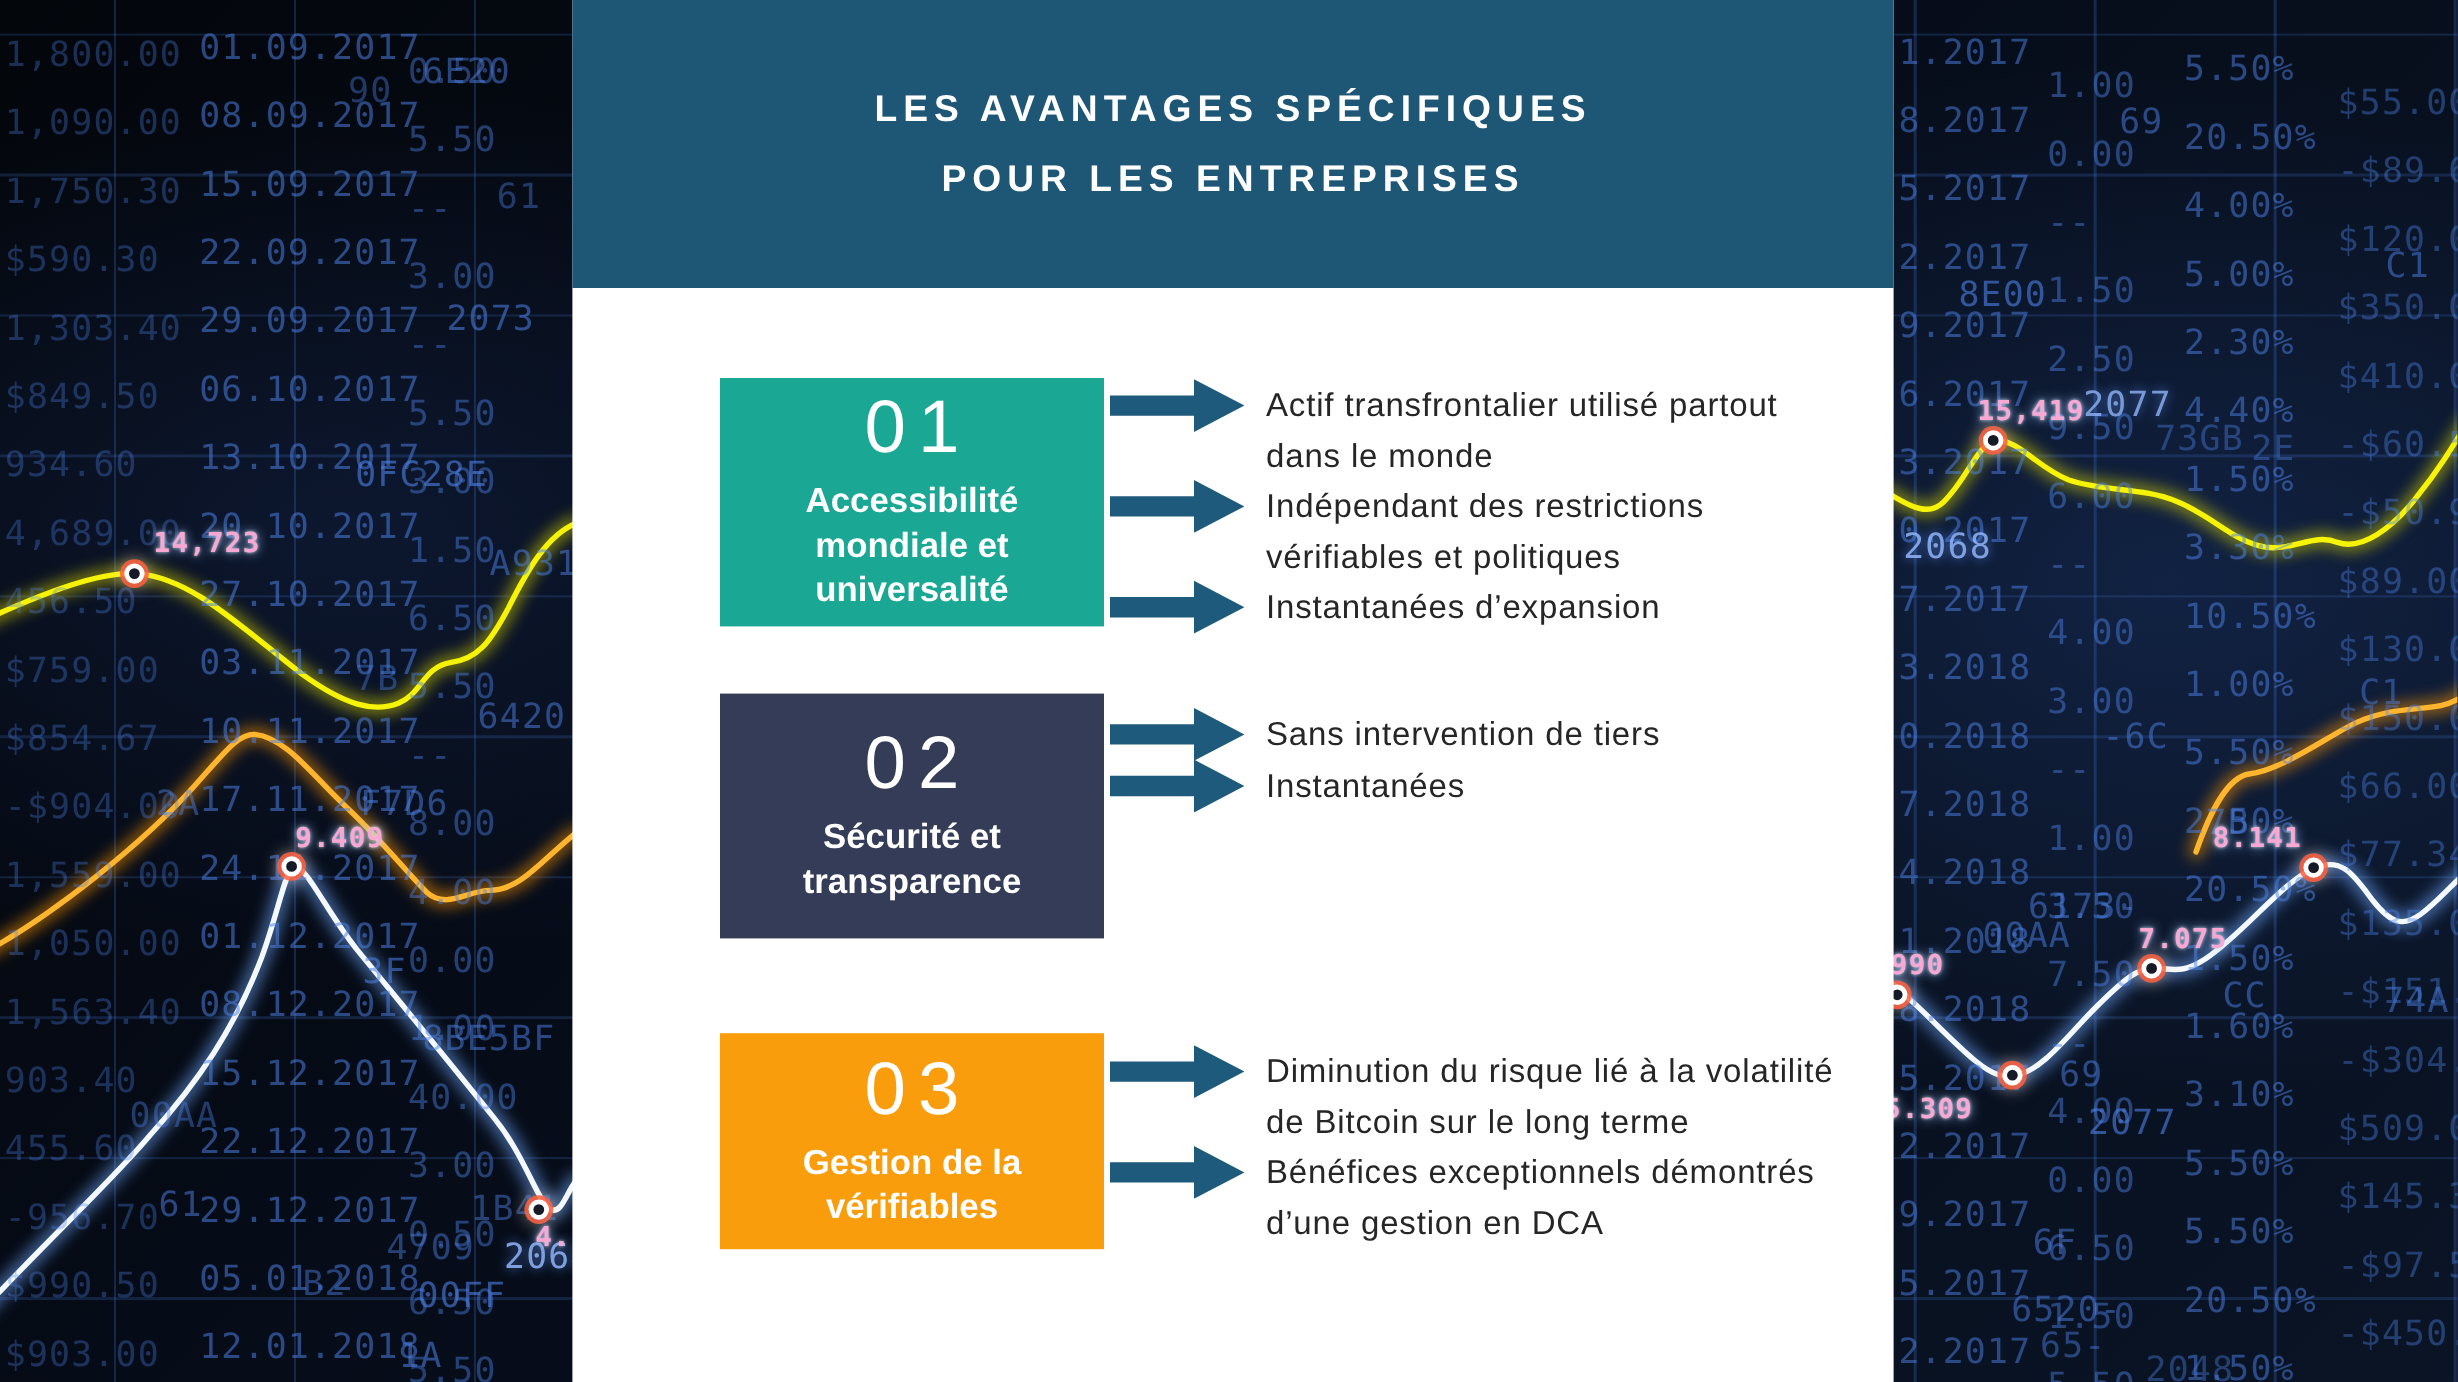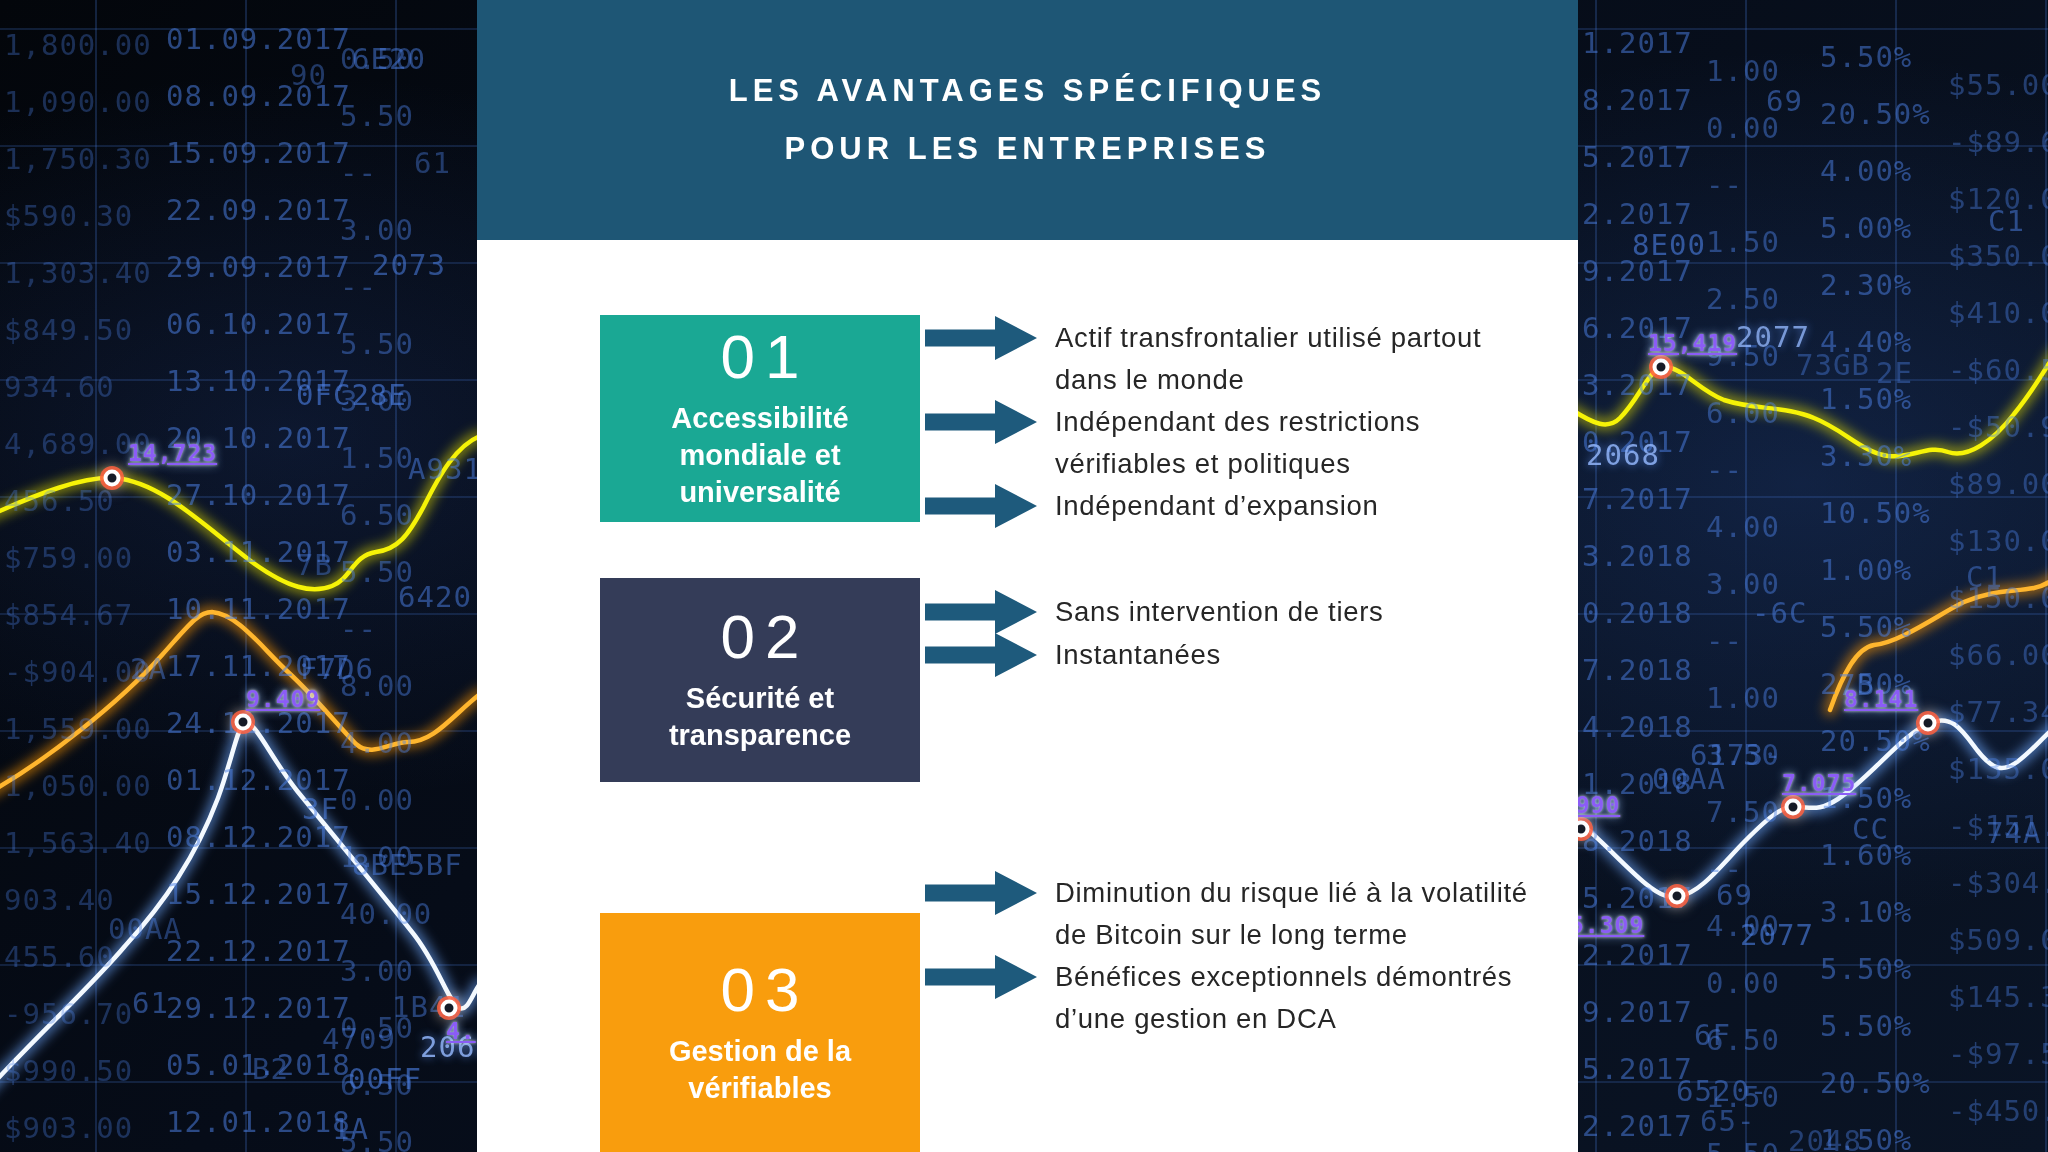--- a/index.html
+++ b/index.html
@@ -32,39 +32,39 @@
   .yellow .core{stroke:#f6f307;stroke-width:4.5;}
   .orange .halo{stroke:#ff9800;stroke-width:12;}
   .orange .core{stroke:#ffb62e;stroke-width:4.5;}
   .whiteln .halo{stroke:#6fa9ff;stroke-width:13;}
   .whiteln .core{stroke:#f3f9ff;stroke-width:4.5;}
 
   #bg-points{position:absolute;inset:0;z-index:4;}
   .pt{position:absolute;width:9px;height:9px;border:4px solid #fff;border-radius:50%;
       background:#151a26;transform:translate(-50%,-50%);
       box-shadow:0 0 0 3.5px rgba(255,95,62,.85),0 0 14px 3px rgba(255,228,198,.55);}
-  .pt-label{position:absolute;font:700 23px "DejaVu Sans Mono",monospace;color:#8b5cf6;
+  .pt-label{position:absolute;font:700 23px "DejaVu Sans Mono",monospace;color:#f9a8d4;
       letter-spacing:1px;
-      text-shadow:0 0 10px rgba(160,200,255,.95),0 0 3px rgba(255,255,255,.8);text-decoration:underline;}
+      text-shadow:0 0 10px rgba(160,200,255,.95),0 0 3px rgba(255,255,255,.8);}
 
   
   .panel{position:absolute;left:477px;top:0;width:1101px;height:1152px;
          background:#ffffff;z-index:5;}
   .banner{position:absolute;left:477px;top:0;width:1101px;height:240px;
           background:#1e5675;z-index:6;display:flex;align-items:center;justify-content:center;}
   .banner-text{color:#fff;font-weight:700;font-size:31px;letter-spacing:5px;
           line-height:58px;text-align:center;}
 
   
   .nbox{position:absolute;left:600px;width:320px;z-index:7;display:flex;
         flex-direction:column;align-items:center;justify-content:center;
         color:#fff;text-align:center;}
   #box1{top:315px;height:207px;background:#1aa894;}
   #box2{top:578px;height:204px;background:#343c58;}
-  #box3{top:913px;height:240px;background:#f99d0d;}
+  #box3{top:861px;height:180px;background:#f99d0d;}
   .box-num{font-size:62px;font-weight:400;letter-spacing:10px;line-height:1;margin-left:10px;}
   .box-title{font-size:29px;font-weight:700;line-height:37px;margin-top:12px;width:250px;}
 
   
   .row-bullets{position:absolute;left:925px;z-index:7;display:flex;flex-direction:column;}
   #bullets1{top:317px;} #bullets2{top:591px;} #bullets3{top:872px;}
   .bullet{display:flex;align-items:flex-start;}
   .arrow{width:112px;height:44px;flex:0 0 112px;margin-right:18px;margin-top:-1px;}
   .arrow polygon{fill:#1e5a7c;}
   .bt{font-size:27.5px;line-height:42px;color:#262626;letter-spacing:.7px;white-space:nowrap;}
@@ -341,21 +341,21 @@
       <div class="bt">
         <div>Indépendant des restrictions</div>
         <div>vérifiables et politiques</div>
       </div>
     </div>
     <div class="bullet">
       <svg class="arrow" viewBox="0 0 112 44">
           <polygon points="0,13.5 70,13.5 70,0 112,22 70,44 70,30.5 0,30.5"></polygon>
         </svg>
       <div class="bt">
-        <div>Indépendant d’expansion</div>
+        <div>Instantanées d’expansion</div>
       </div>
     </div>
   </div>
 
   <div class="nbox" id="box2">
     <div class="box-num">02</div>
     <div class="box-title">Sécurité et transparence</div>
   </div>
   <div class="row-bullets" id="bullets2">
     <div class="bullet">

